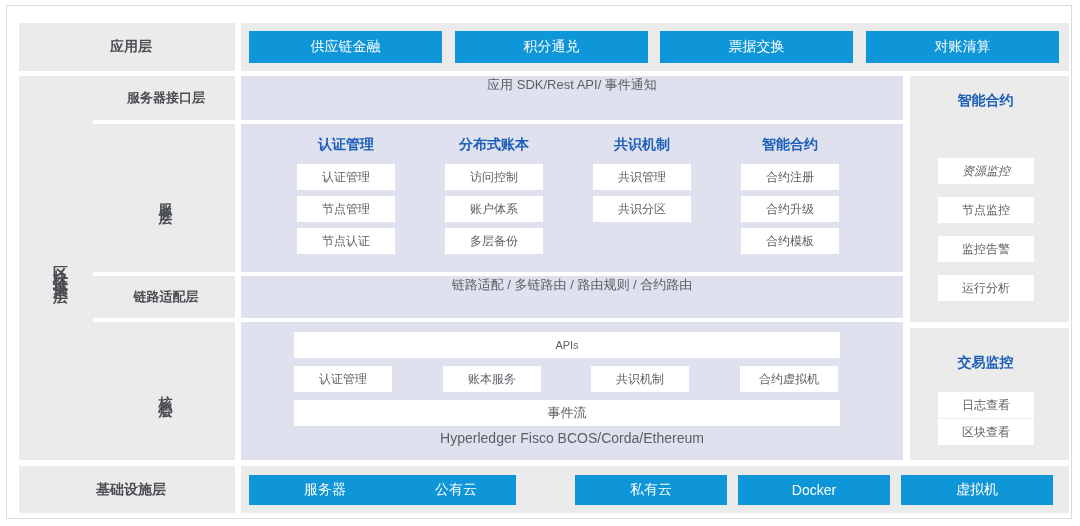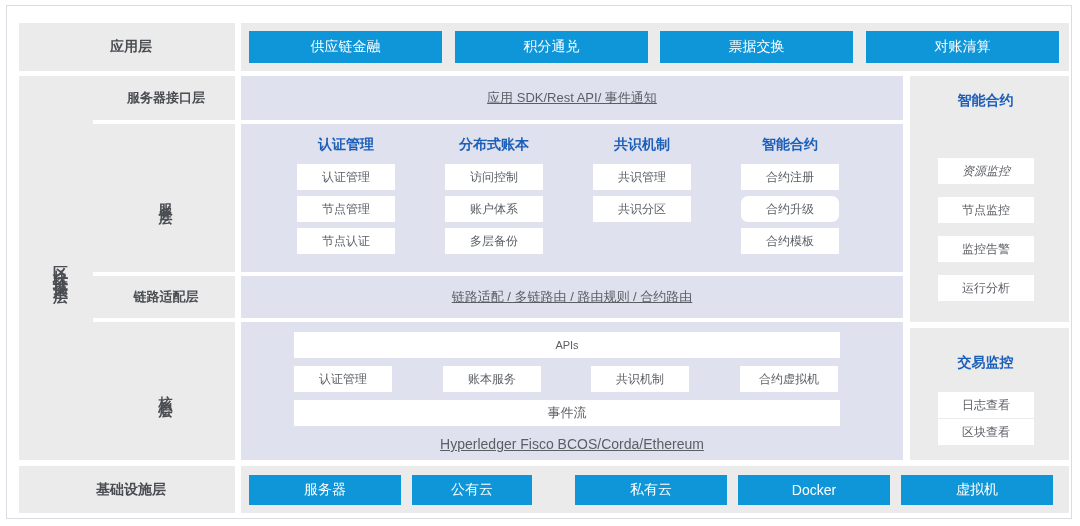--- a/index.html
+++ b/index.html
@@ -40,22 +40,22 @@
   }
   .colhead{
     font-size:14px;font-weight:bold;color:#1c5fb8;
     text-align:center;
   }
   .paneltitle{
     font-size:14px;font-weight:bold;color:#1c5fb8;
     text-align:center;
   }
   .ctr{
-    display:flex;align-items:center;justify-content:center;
-    font-size:13px;color:#5b5e63;box-sizing:border-box;text-decoration:underline;
+    display:flex;align-items:flex-start;justify-content:center;
+    font-size:13px;color:#5b5e63;box-sizing:border-box;
   }
   .vert{
     writing-mode:vertical-rl;
     text-orientation:upright;
     letter-spacing:5px;
     font-size:15px;font-weight:bold;color:#4a4d52;
   }
   .abs{position:absolute;}
 </style>
 </head>
@@ -133,21 +133,21 @@
   <div class="abs wbox" style="left:586px;top:190px;width:98px;height:26px;">
     <span>共识分区</span>
   </div>
 
   <div class="abs colhead" style="left:734px;top:130px;width:98px;">
     <span>智能合约</span>
   </div>
   <div class="abs wbox" style="left:734px;top:158px;width:98px;height:26px;">
     <span>合约注册</span>
   </div>
-  <div class="abs wbox" style="left:734px;top:190px;width:98px;height:26px;border-radius:7px;">
+  <div class="abs wbox" style="left:734px;top:190px;width:98px;height:26px;">
     <span>合约升级</span>
   </div>
   <div class="abs wbox" style="left:734px;top:222px;width:98px;height:26px;">
     <span>合约模板</span>
   </div>
 
   <div class="abs gray lbl" style="left:82px;top:270px;width:146px;height:42px;font-size:13px;">
     <span>链路适配层</span>
   </div>
   <div class="abs lav ctr" style="left:234px;top:270px;width:662px;height:42px;">
@@ -186,21 +186,21 @@
 
   <div class="abs gray lbl" style="left:12px;top:460px;width:216px;height:47px;">
     <span>基础设施层</span>
   </div>
 
   <div class="abs gray" style="left:234px;top:460px;width:820px;height:47px;"></div>
 
   <div class="abs bluebox" style="left:242px;top:469px;width:152px;height:30px;">
     <span>服务器</span>
   </div>
-  <div class="abs bluebox" style="left:405px;top:469px;width:120px;height:30px;">
+  <div class="abs bluebox" style="left:389px;top:469px;width:120px;height:30px;">
     <span>公有云</span>
   </div>
   <div class="abs bluebox" style="left:568px;top:469px;width:152px;height:30px;">
     <span>私有云</span>
   </div>
   <div class="abs bluebox" style="left:731px;top:469px;width:152px;height:30px;">
     <span>Docker</span>
   </div>
   <div class="abs bluebox" style="left:894px;top:469px;width:152px;height:30px;">
     <span>虚拟机</span>

